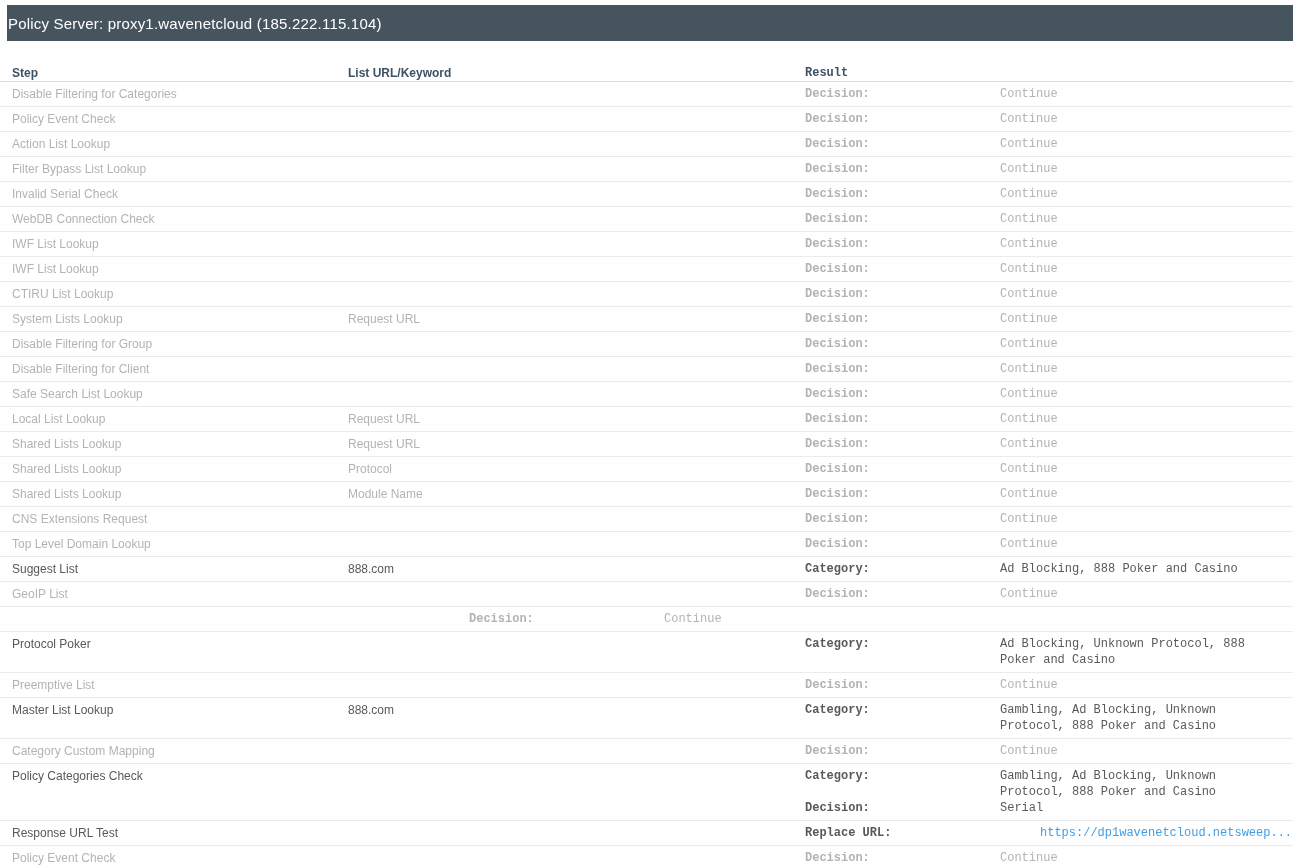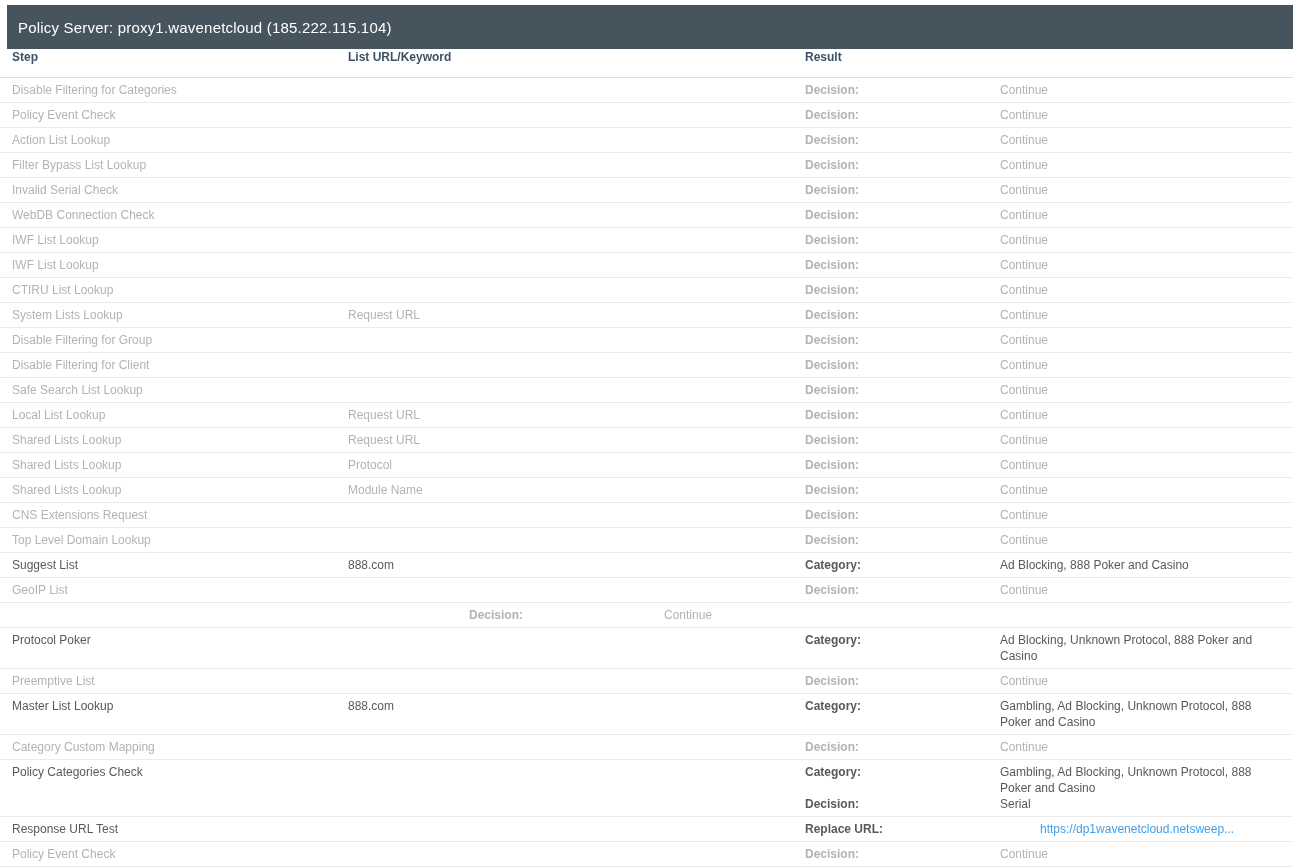--- a/index.html
+++ b/index.html
@@ -15,48 +15,48 @@
   *{box-sizing:border-box;margin:0;padding:0;}
   html,body{background:#ffffff;}
   body{
     width:1293px;
     font-family:"Liberation Sans","DejaVu Sans",sans-serif;
     font-size:12px;
     color:var(--emphasis-text);
   }
   .title-bar{
     margin:5px 0 0 7px;
-    height:44px;
+    height:36px;
     background:var(--header-bg);
     color:var(--header-text);
     display:flex;
     align-items:center;
-    padding-left:11px;
+    padding-left:1px;
     font-size:15px;
     letter-spacing:.2px;
   }
   .ptable{width:100%;}
   .thead{
     display:flex;
-    height:29px;
-    align-items:flex-start;
+    height:41px;
+    align-items:flex-end;
     border-bottom:1px solid var(--header-border);
     font-weight:bold;
     color:var(--column-header-text);
     font-size:12px;
   }
   .row{
     display:flex;
     border-bottom:1px solid var(--row-border);
     color:var(--muted-text);
   }
   .row.emphasis{color:var(--emphasis-text);}
   .cell-step{width:336px;padding:4px 8px 4px 12px;line-height:16px;flex-shrink:0;}
   .cell-list{width:457px;padding:4px 8px 4px 12px;line-height:16px;flex-shrink:0;}
-  .cell-result{flex:1;padding:4px 8px 4px 12px;line-height:16px;}
+  .cell-result{flex:1;padding:4px 8px 4px 12px;line-height:16px;font-family:Liberation Mono, monospace;}
   .thead .cell-step,.thead .cell-list,.thead .cell-result{padding-top:0;padding-bottom:0;}
   .result-line{display:flex;line-height:16px;}
   .result-label{width:195px;font-weight:bold;flex-shrink:0;}
   .result-value{flex:1;}
   a.link{color:var(--link-color);text-decoration:none;padding-left:40px;}
 </style>
 </head>
 <body>
 
 <div class="title-bar">

